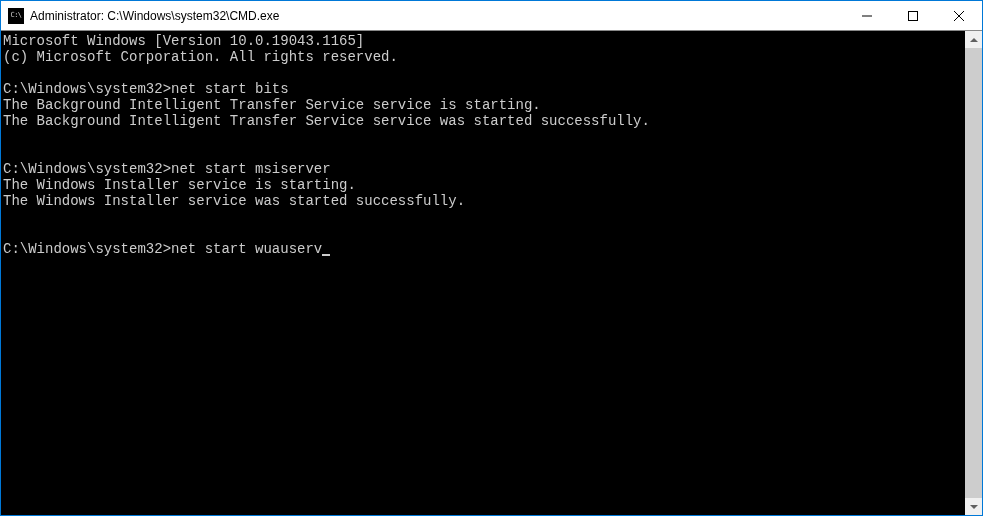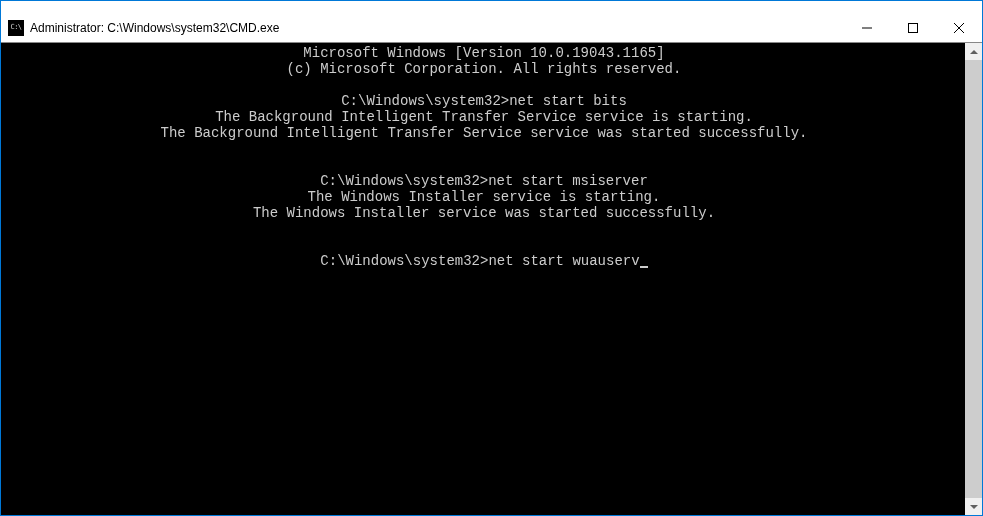--- a/index.html
+++ b/index.html
@@ -21,21 +21,20 @@
       background: white;
       display: flex;
       flex-direction: column;
     }
     .titlebar {
       height: 30px;
       background: white;
       display: flex;
       align-items: center;
       border-bottom: 1px solid #888;
-      margin-top: 12px;
     }
     .titlebar-icon {
       width: 16px;
       height: 16px;
       margin-left: 7px;
       margin-right: 6px;
       background: #000;
       position: relative;
       display: flex;
       align-items: center;
@@ -71,21 +70,20 @@
     }
     .titlebar-btn svg {
       width: 10px;
       height: 10px;
     }
     .console-area {
       flex: 1;
       display: flex;
       background: #000;
       overflow: hidden;
-      text-align: center;
     }
     .console {
       flex: 1;
       background: #000;
       color: #ccc;
       font-family: Consolas, "Courier New", monospace;
       font-size: 14px;
       line-height: 16px;
       padding: 2px 0 2px 2px;
       white-space: pre;

